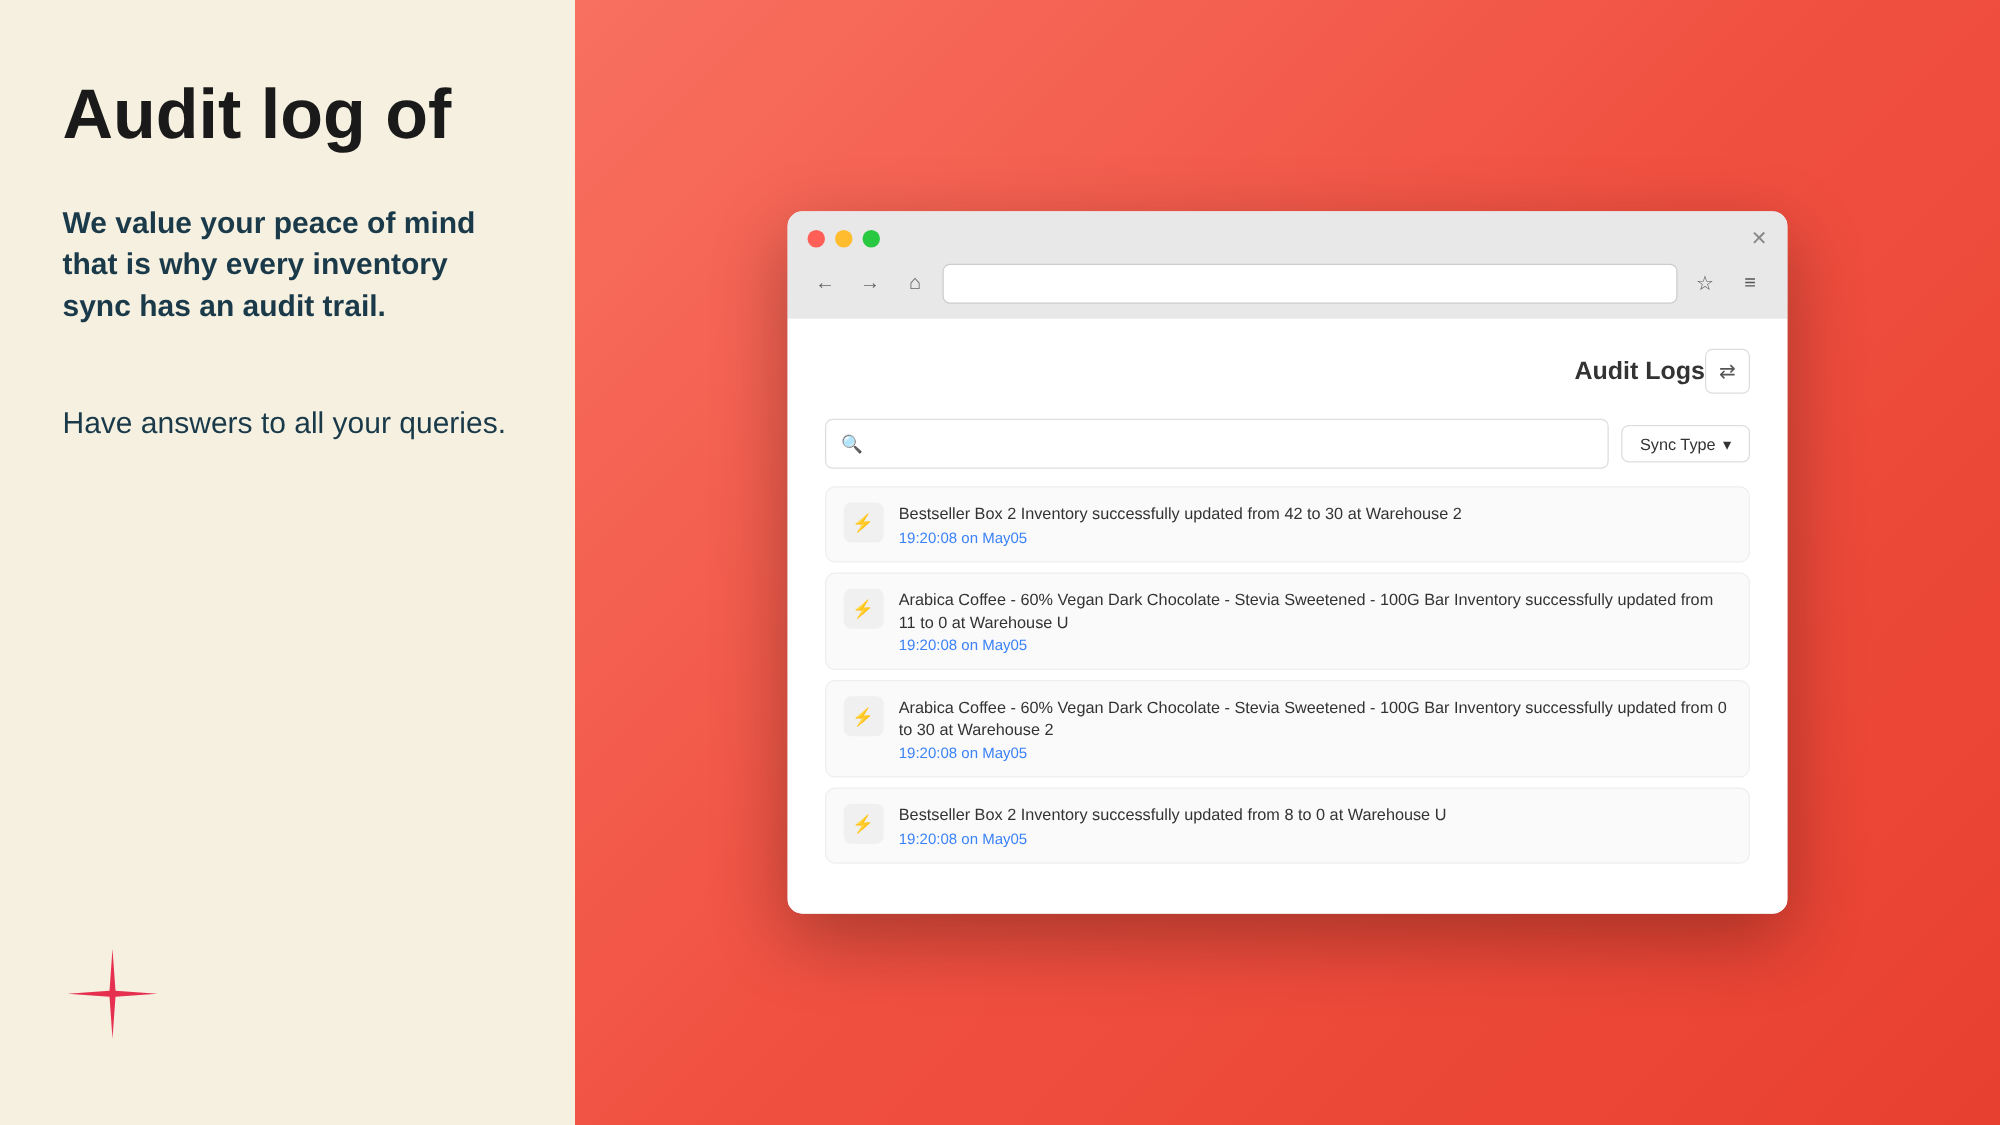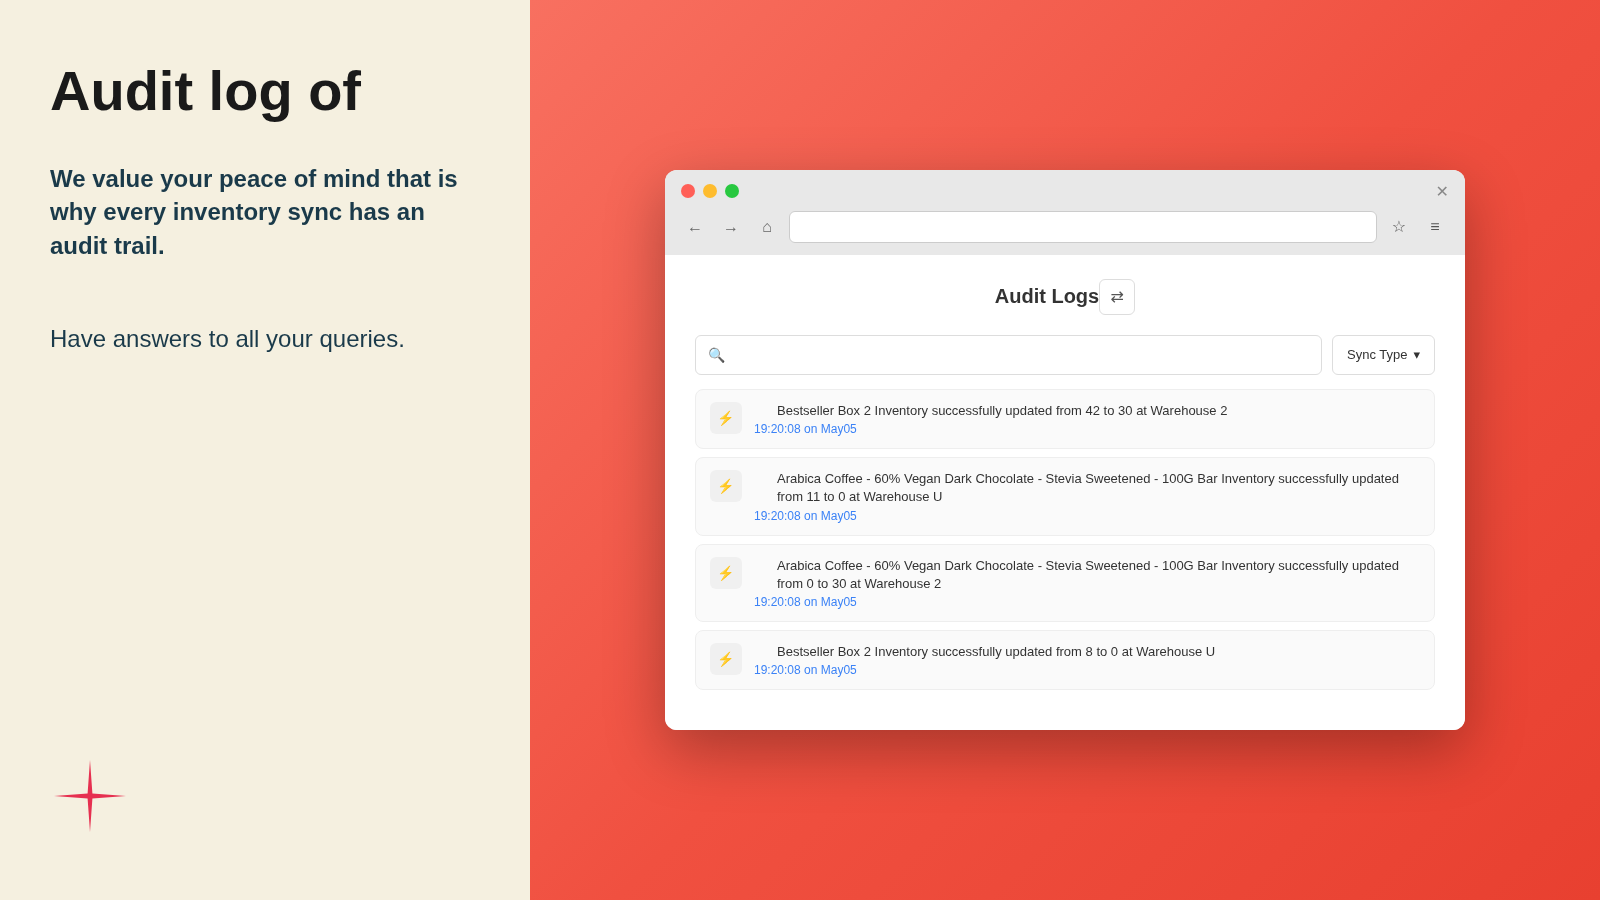--- a/index.html
+++ b/index.html
@@ -7,21 +7,21 @@
     body {
       width: 1600px;
       height: 900px;
       display: flex;
       font-family: -apple-system, BlinkMacSystemFont, 'Segoe UI', sans-serif;
       overflow: hidden;
     }
 
     
     .left-panel {
-      width: 530px;
+      width: 460px;
       height: 900px;
       background-color: #f5f0e0;
       padding: 60px 50px;
       display: flex;
       flex-direction: column;
       justify-content: space-between;
       position: relative;
     }
 
     .left-content {
@@ -158,21 +158,21 @@
 
     
     .browser-content {
       background: white;
       padding: 24px 30px 40px;
     }
 
     .audit-logs-header {
       display: flex;
       align-items: center;
-      justify-content: center;
+      justify-content: flex-end;
       margin-bottom: 20px;
     }
 
     .audit-logs-title {
       font-size: 20px;
       font-weight: 600;
       color: #333;
     }
 
     .refresh-btn {
@@ -217,21 +217,21 @@
     .search-input-field {
       flex: 1;
       border: none;
       outline: none;
       font-size: 13px;
       color: #999;
       background: transparent;
     }
 
     .sync-type-btn {
-      height: 40px;
+      height: 30px;
       padding: 0 14px;
       border: 1px solid #ddd;
       border-radius: 6px;
       background: white;
       font-size: 13px;
       color: #333;
       cursor: pointer;
       display: flex;
       align-items: center;
       gap: 6px;
@@ -276,21 +276,20 @@
     .sync-info {
       flex: 1;
     }
 
     .sync-message {
       font-size: 13px;
       color: #333;
       font-weight: 500;
       line-height: 1.4;
       margin-bottom: 2px;
-      margin-left: 23px;
     }
 
     .sync-timestamp {
       font-size: 12px;
       color: #3b82f6;
     }
   </style>
 </head>
 <body>
 

